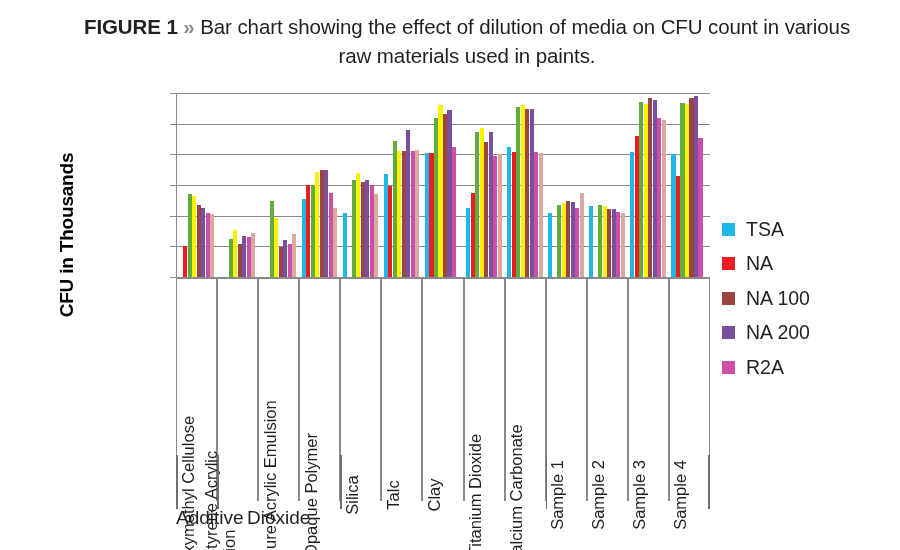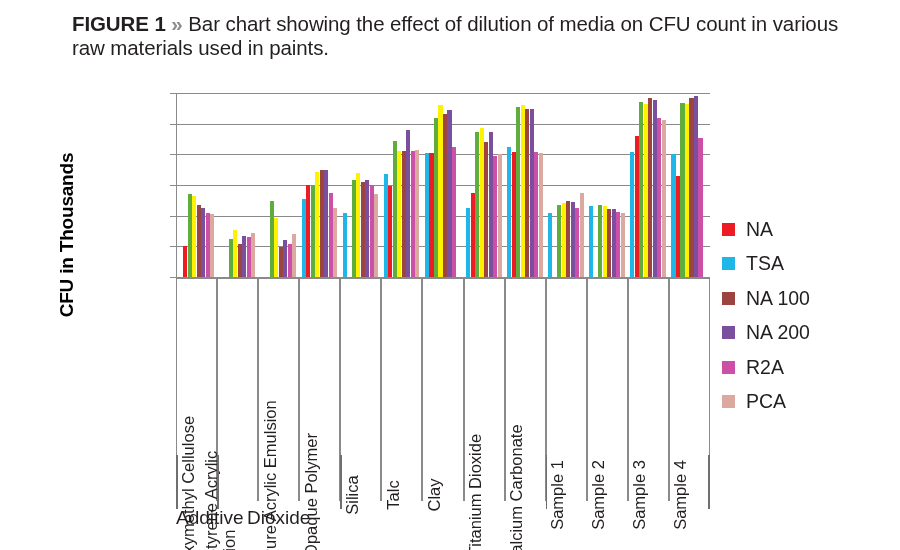--- a/index.html
+++ b/index.html
@@ -4,22 +4,23 @@
 <style>
   html,body{margin:0;padding:0;}
   body{
     width:900px;height:550px;background:#ffffff;
     font-family:"Liberation Sans", sans-serif;
     color:#1a1a1a;overflow:hidden;position:relative;
   }
   
   #caption{
     position:absolute;left:72px;top:12px;width:790px;
-    font-size:20.5px;line-height:24px;color:#231f20;
+    font-size:20.5px;line-height:29px;color:#231f20;
     letter-spacing:-0.1px;
+    text-align:center;
   }
   #caption .fig{font-weight:bold;}
   #caption .chev{color:#8c8c8c;font-weight:bold;}
   
   #figure{position:absolute;left:0;top:74px;width:900px;height:476px;}
   
   #ylabel{
     position:absolute;left:-48px;top:150px;width:230px;
     transform:rotate(-90deg);transform-origin:center center;
     font-size:19px;font-weight:bold;text-align:center;color:#000;
@@ -271,37 +272,33 @@
       <div class="grpsep" style="left: 164.308px;"></div>
       <div class="grplabel" style="left: 41.0769px; width: 123.231px;">Dioxide</div>
       <div class="grpsep" style="left: 164.308px;"></div>
       <div class="grpsep" style="left: 369.692px;"></div>
       <div class="grpsep" style="left: 369.692px;"></div>
       <div class="grpsep" style="left: 532.4px;"></div>
     </div>
 
   <div id="legend">
       <div class="legitem">
+        <span class="swatch" style="background: rgb(31, 182, 232);"></span>
+        <span class="legtext">TSA</span>
+      </div>
+      <div class="legitem">
         <span class="swatch" style="background: rgb(237, 28, 36);"></span>
         <span class="legtext">NA</span>
       </div>
       <div class="legitem">
-        <span class="swatch" style="background: rgb(31, 182, 232);"></span>
-        <span class="legtext">TSA</span>
-      </div>
-      <div class="legitem">
         <span class="swatch" style="background: rgb(156, 69, 64);"></span>
         <span class="legtext">NA 100</span>
       </div>
       <div class="legitem">
         <span class="swatch" style="background: rgb(122, 79, 158);"></span>
         <span class="legtext">NA 200</span>
       </div>
       <div class="legitem">
         <span class="swatch" style="background: rgb(204, 79, 168);"></span>
         <span class="legtext">R2A</span>
       </div>
-      <div class="legitem">
-        <span class="swatch" style="background: rgb(220, 169, 161);"></span>
-        <span class="legtext">PCA</span>
-      </div>
     </div>
 </div>
 
 </body></html>

